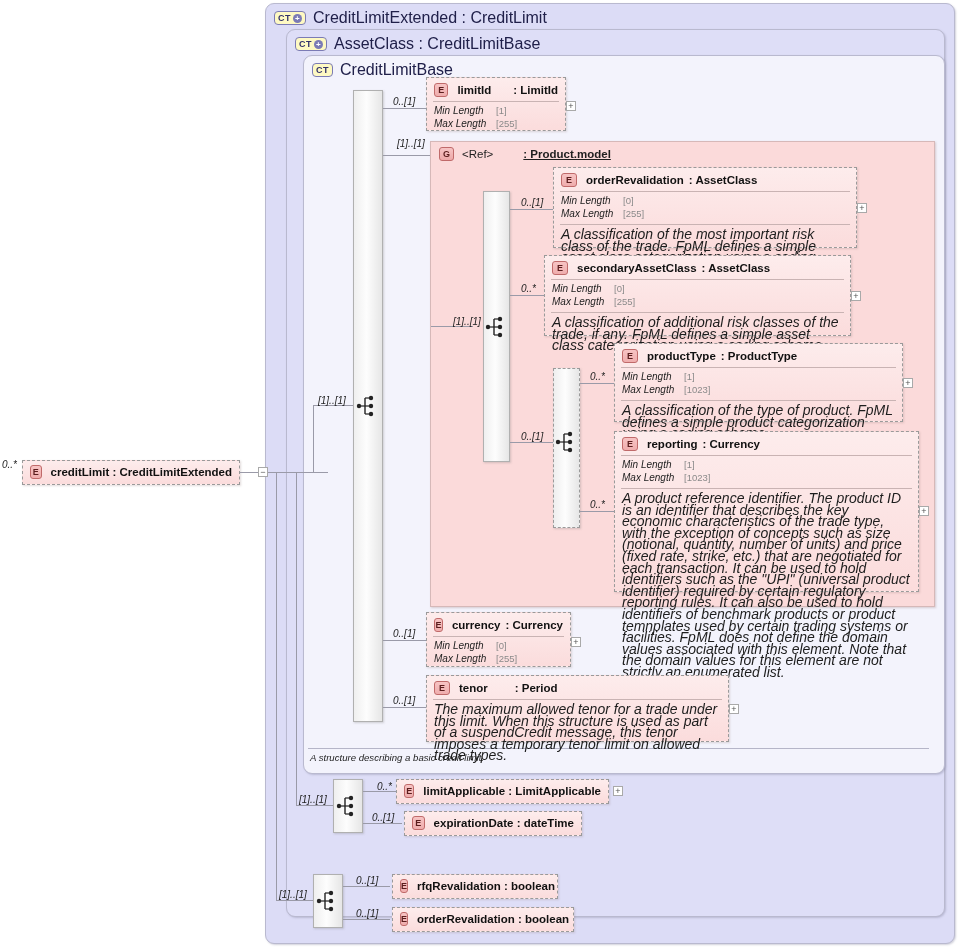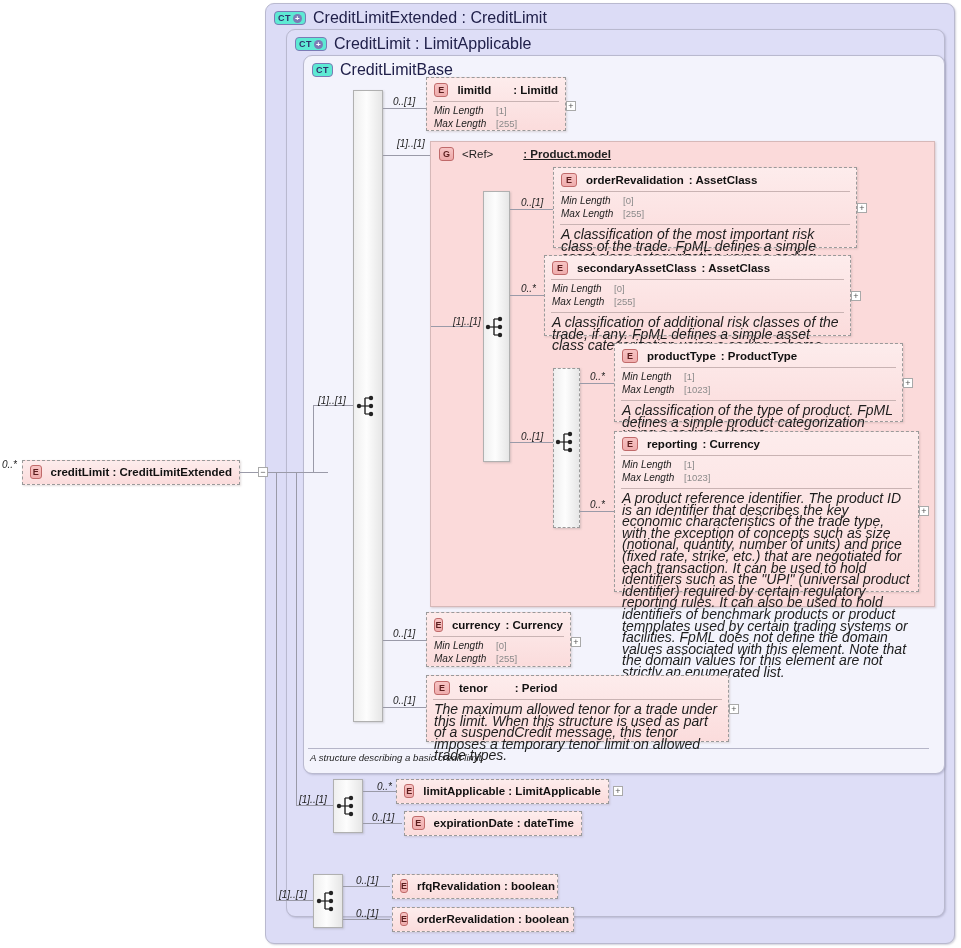--- a/index.html
+++ b/index.html
@@ -26,21 +26,21 @@
   .ct-box.lvl2 { background:#dedef7; }
   .ct-box.lvl3 { background:#f3f3fc; }
   .ct-hdr {
     position:absolute; left:8px; top:5px;
     display:flex; align-items:center; gap:7px;
     white-space:nowrap;
   }
   .badge-ct {
     display:inline-flex; align-items:center; justify-content:center;
     border:1px solid #7b7bb5; border-radius:4px;
-    background:#5eead4; color:#30306a;
+    background:#fef9c3; color:#30306a;
     font-size:9px; font-weight:bold; letter-spacing:.5px;
     height:14px; padding:0 3px; line-height:1;
   }
   .badge-ct .pl {
     display:inline-block; width:9px; height:9px; margin-left:2px;
     border-radius:50%; background:#7b7bb5; color:#fff;
     font-size:8px; line-height:9px; text-align:center; font-weight:bold;
   }
   .ct-title { font-size:16px; color:#20204a; }
 
@@ -128,21 +128,21 @@
   <div class="ct-box lvl1" style="left:265px; top:3px; width:690px; height:941px;">
     <div class="ct-hdr">
       <span class="badge-ct">CT<span class="pl">+</span></span>
       <span class="ct-title">CreditLimitExtended : CreditLimit</span>
     </div>
   </div>
 
   <div class="ct-box lvl2" style="left:286px; top:29px; width:659px; height:888px;">
     <div class="ct-hdr">
       <span class="badge-ct">CT<span class="pl">+</span></span>
-      <span class="ct-title">CreditLimit : LimitApplicable</span>
+      <span class="ct-title">AssetClass : CreditLimitBase</span>
     </div>
   </div>
 
   <div class="ct-box lvl3" style="left:303px; top:55px; width:642px; height:719px;">
     <div class="ct-hdr">
       <span class="badge-ct">CT</span>
       <span class="ct-title">CreditLimitBase</span>
     </div>
 
     <div class="annot" style="left:4px; top:692px; width:625px; height:16px;">

